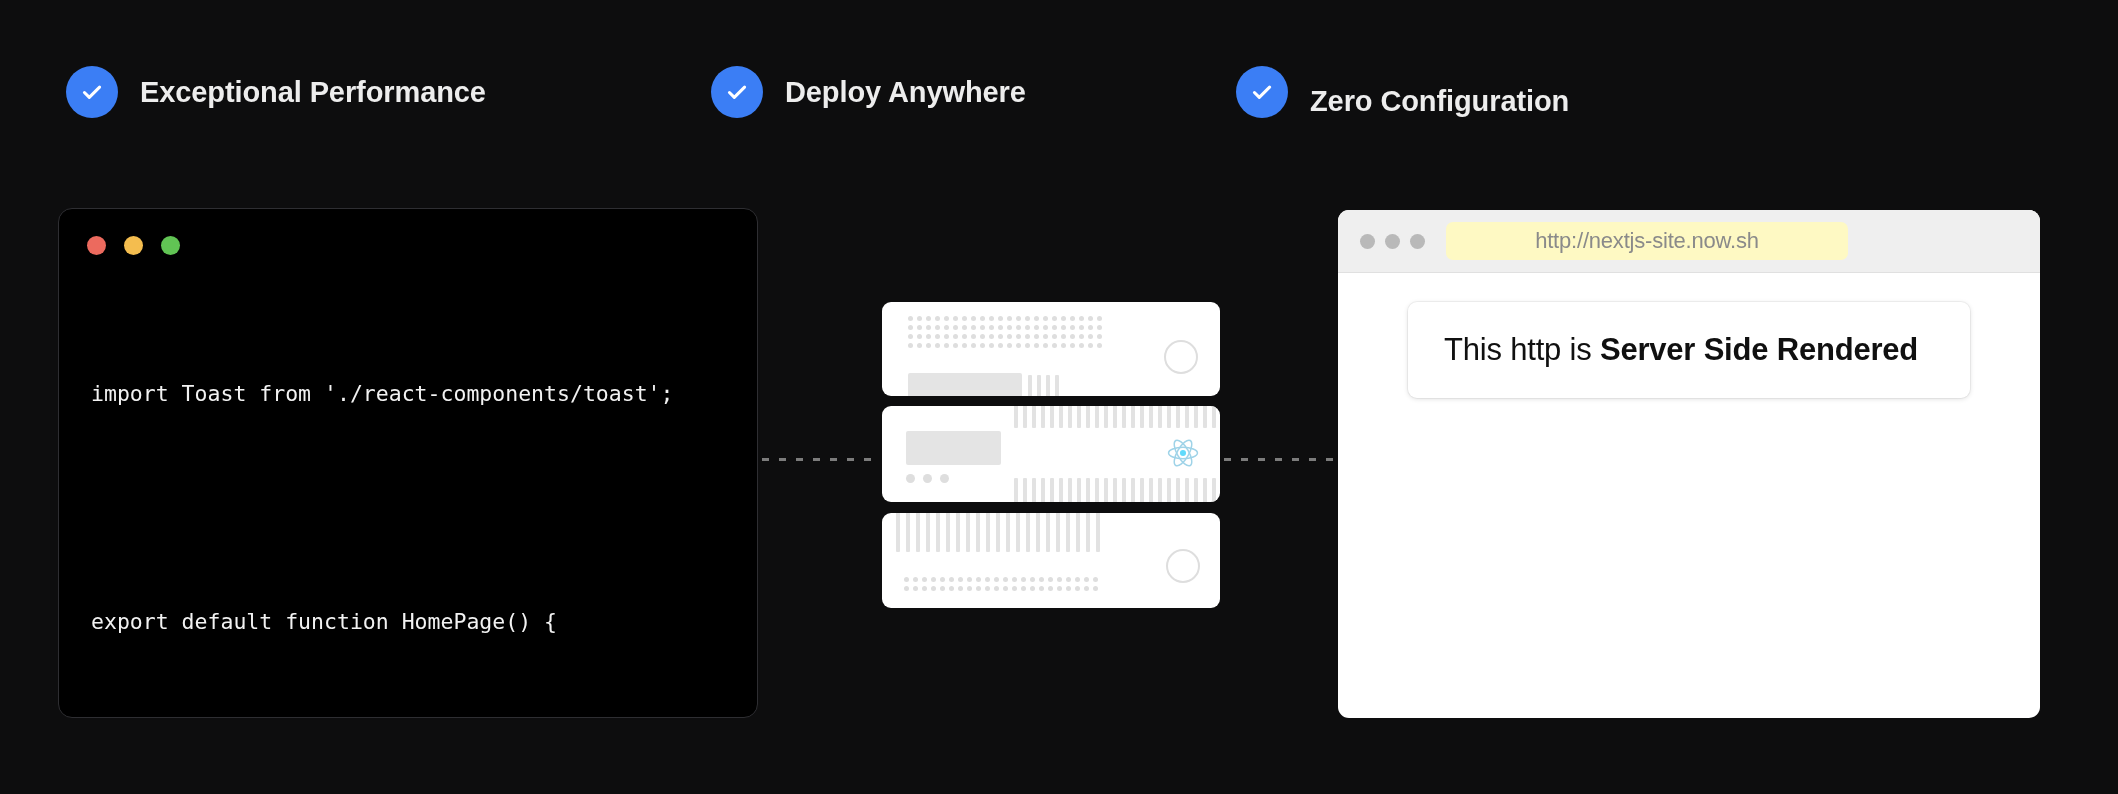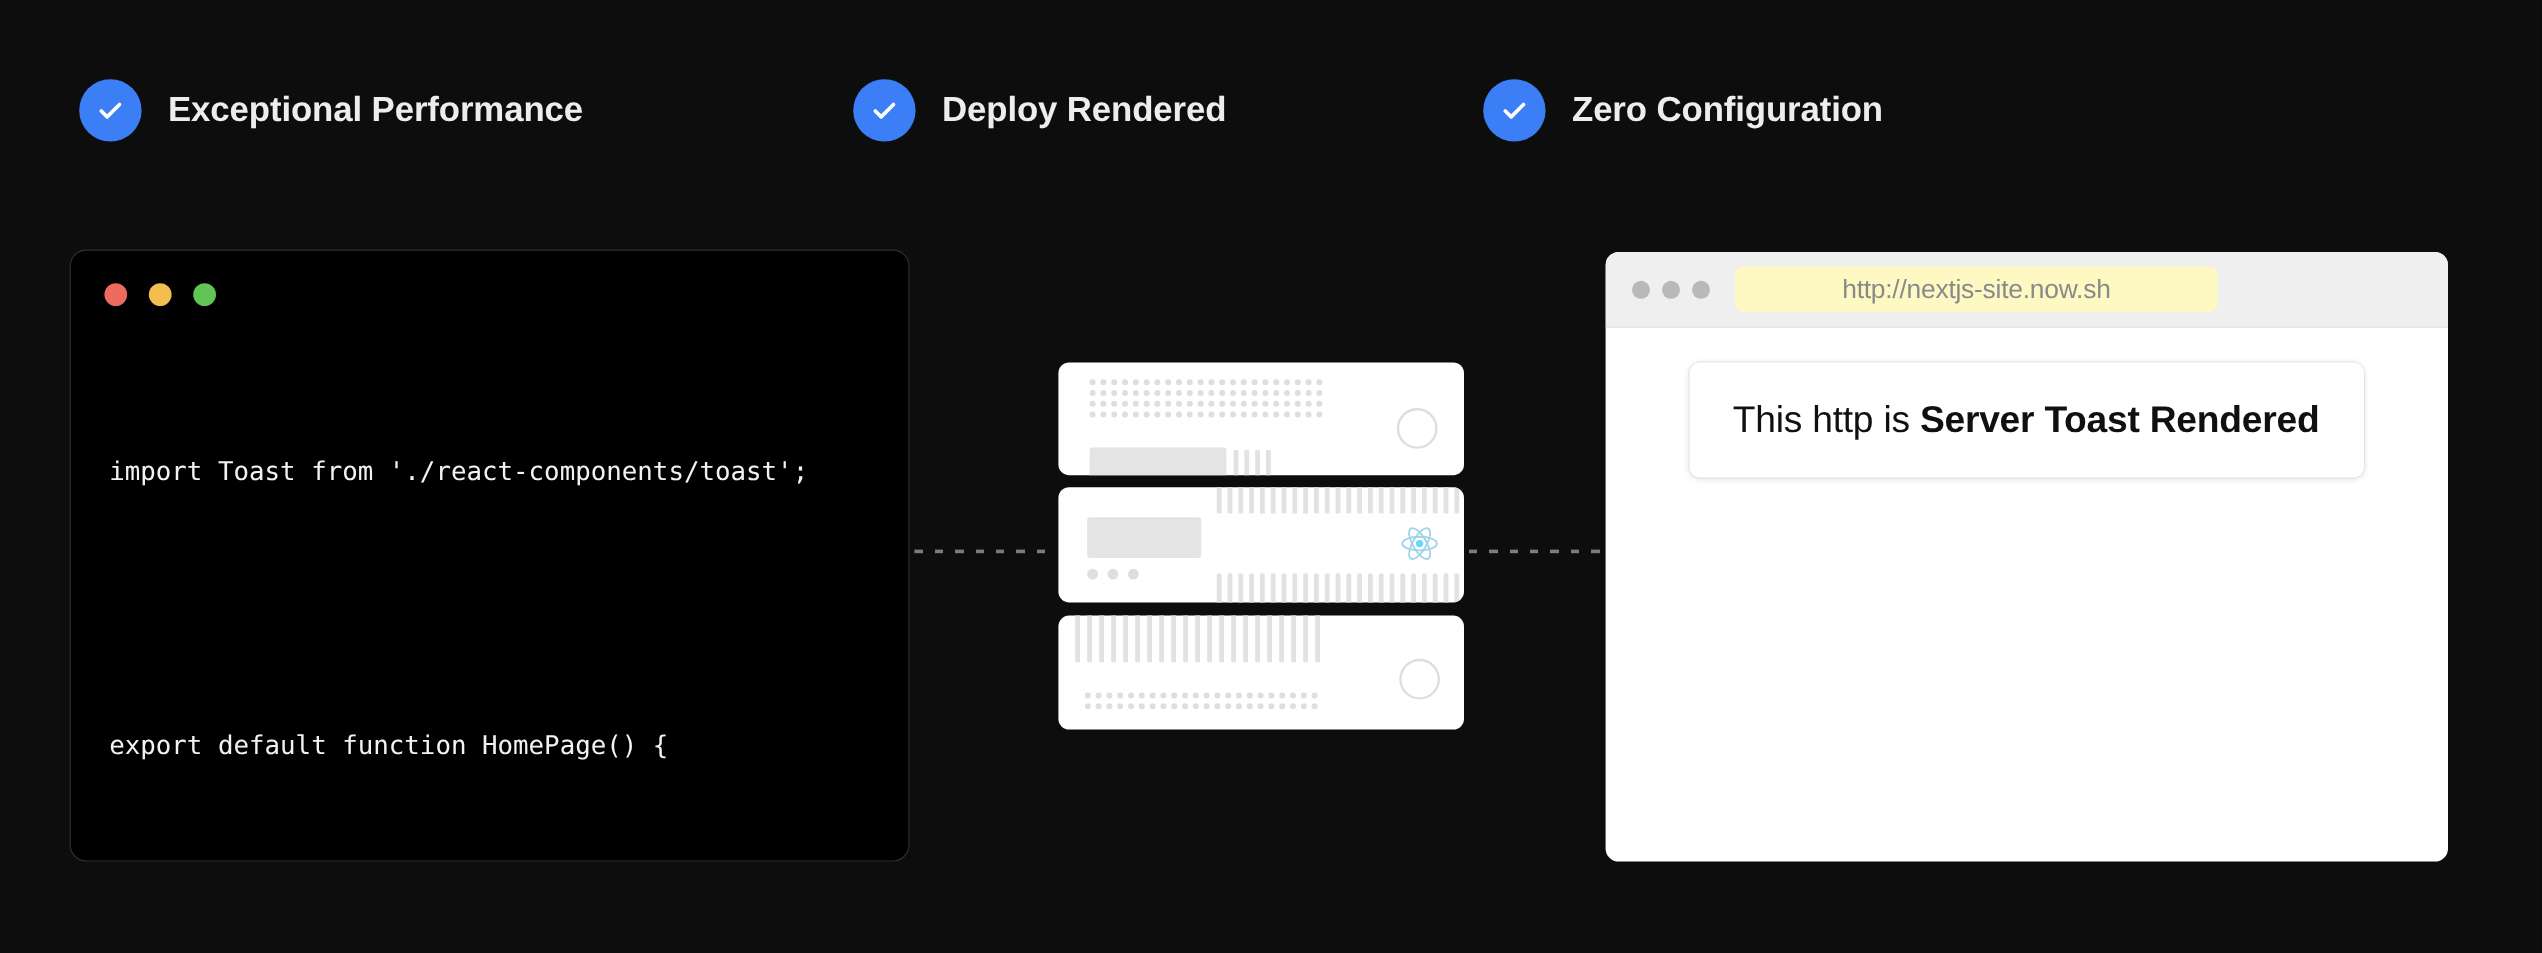--- a/index.html
+++ b/index.html
@@ -26,21 +26,21 @@
     align-items: center;
   }
   .feature {
     display: flex;
     align-items: center;
     flex: 0 0 auto;
   }
   .feature.f0 { width: 645px; }
   .feature.f1 { width: 425px; }
   .feature.f2 { width: 525px; }
-  .feature.f3 { width: 395px; }
+  .feature.f3 { width: 395px; align-items: flex-end; }
 
   .check-badge {
     width: 52px;
     height: 52px;
     border-radius: 50%;
     background: #3b7ef5;
     flex: 0 0 auto;
     display: flex;
     align-items: center;
     justify-content: center;
@@ -263,21 +263,21 @@
     <span class="feature-label">Exceptional Performance</span>
   </div>
 
 
   <div class="feature f2">
     <span class="check-badge">
       <svg width="26" height="26" viewBox="0 0 24 24" aria-hidden="true">
         <path d="M5 12.5l4.5 4.5L19 7.5" fill="none" stroke="#ffffff" stroke-width="2.8" stroke-linecap="round" stroke-linejoin="round"></path>
       </svg>
     </span>
-    <span class="feature-label">Deploy Rendered</span>
+    <span class="feature-label">Deploy Anywhere</span>
   </div>
 
   <div class="feature f3">
     <span class="check-badge">
       <svg width="26" height="26" viewBox="0 0 24 24" aria-hidden="true">
         <path d="M5 12.5l4.5 4.5L19 7.5" fill="none" stroke="#ffffff" stroke-width="2.8" stroke-linecap="round" stroke-linejoin="round"></path>
       </svg>
     </span>
     <span class="feature-label">Zero Configuration</span>
   </div>
@@ -566,16 +566,16 @@
       <i></i>
       <i></i>
       <i></i>
     </div>
     <div class="url-bar">
       <span class="url-text" title="Enter address">http://nextjs-site.now.sh</span>
     </div>
   </div>
 
   <div class="page-card">
-    <div class="page-text"><span>This http is </span><b>Server Toast Rendered</b></div>
+    <div class="page-text"><span>This http is </span><b>Server Side Rendered</b></div>
   </div>
 
 </div>
 
 </body></html>

